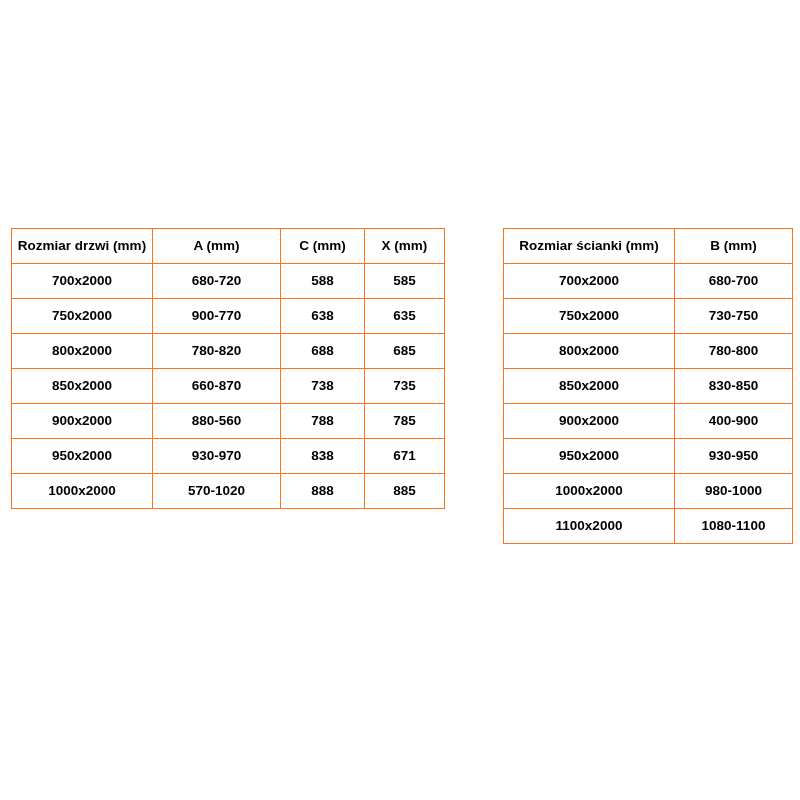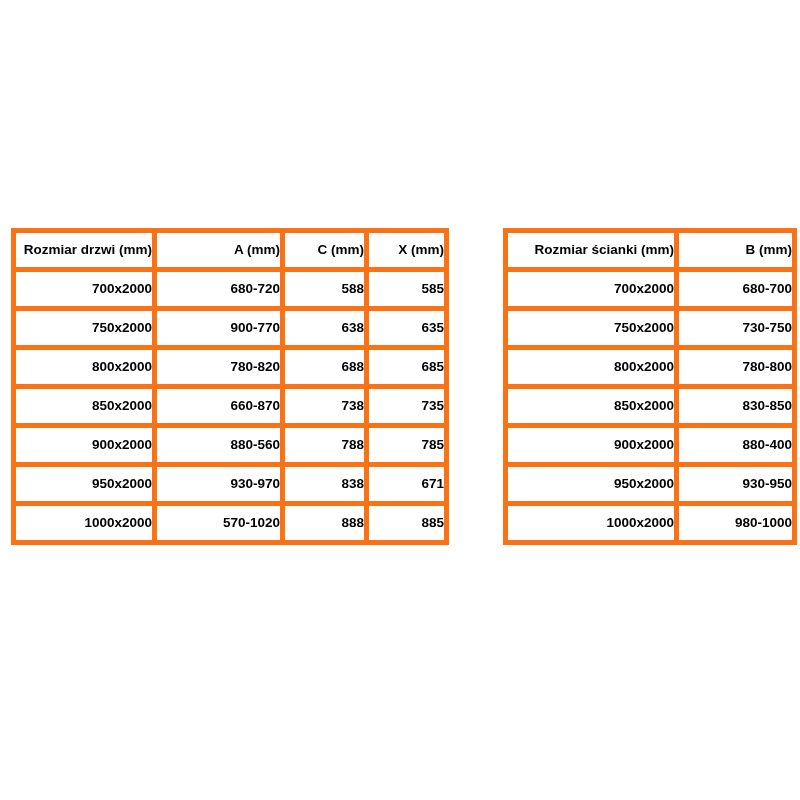--- a/index.html
+++ b/index.html
@@ -22,22 +22,22 @@
     width: 800px;
     height: 800px;
   }
   table.spec {
     position: absolute;
     border-collapse: collapse;
     table-layout: fixed;
     background: #ffffff;
   }
   table.spec td, table.spec th {
-    border: 5px solid #f97316;
-    text-align: right;
+    border: 1px solid #f97316;
+    text-align: center;
     vertical-align: middle;
     font-weight: bold;
     font-size: 13.5px;
     color: #000000;
     padding: 0;
     height: 34px;
     line-height: 34px;
     white-space: nowrap;
   }
   table.spec th {
@@ -151,26 +151,30 @@
       <tr>
         <td>800x2000</td>
         <td>780-800</td>
       </tr>
       <tr>
         <td>850x2000</td>
         <td>830-850</td>
       </tr>
       <tr>
         <td>900x2000</td>
-        <td>880-400</td>
+        <td>400-900</td>
       </tr>
       <tr>
         <td>950x2000</td>
         <td>930-950</td>
       </tr>
       <tr>
         <td>1000x2000</td>
         <td>980-1000</td>
       </tr>
+      <tr>
+        <td>1100x2000</td>
+        <td>1080-1100</td>
+      </tr>
     </tbody>
   </table>
 
 </div>
 
 </body></html>

